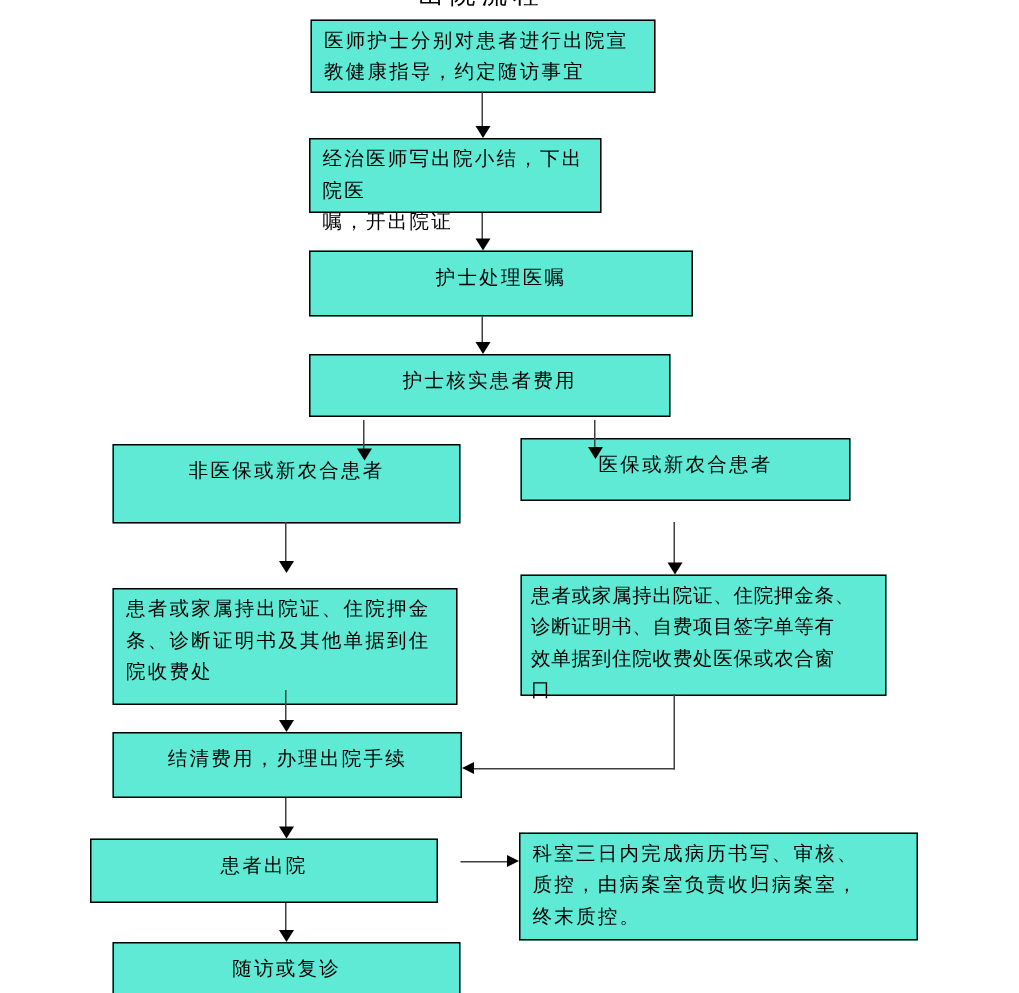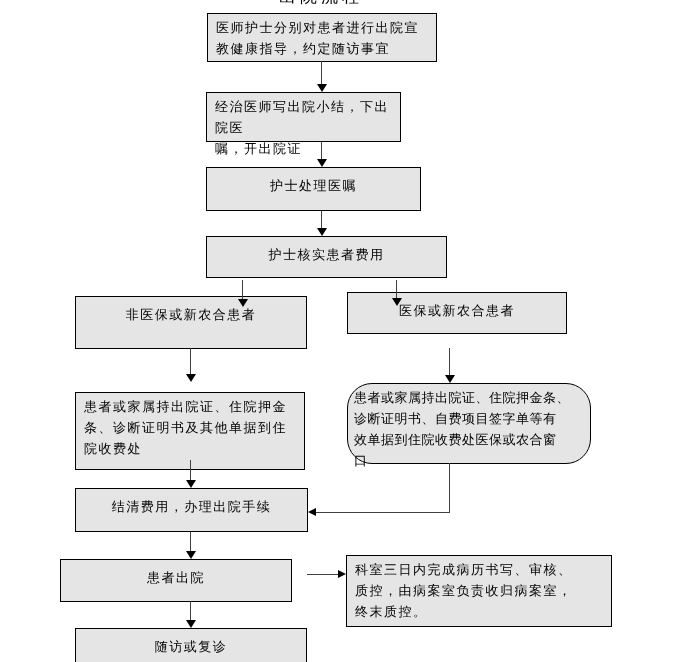--- a/index.html
+++ b/index.html
@@ -8,29 +8,29 @@
     width:679px;height:662px;
     background:#ffffff;
     overflow:hidden;
     font-family:"DejaVu Sans","Liberation Sans",sans-serif;
     color:#000;
   }
   .node{
     position:absolute;
     box-sizing:border-box;
     border:1px solid #000;
-    background:#e5e5e5;
+    background:#5eead4;
     font-size:13px;
     line-height:21px;
     letter-spacing:1.5px;
     white-space:pre-line;
   }
   .t-left{ text-align:left; padding:3px 8px; }
   .t-center{ text-align:center; padding-top:7px; }
-  .tight{ letter-spacing:0.5px; padding:3px 6px;border-radius:25px; }
+  .tight{ letter-spacing:0.5px; padding:3px 6px; }
   .vline{ position:absolute; width:1px; background:#404040; }
   .hline{ position:absolute; height:1px; background:#404040; }
   .ah-down{
     position:absolute; width:0; height:0;
     border-left:5px solid transparent;
     border-right:5px solid transparent;
     border-top:8px solid #000;
   }
   .ah-left{
     position:absolute; width:0; height:0;
@@ -58,21 +58,21 @@
 <div class="canvas">
 
   <div class="clipped-title">出院流程</div>
 
   <div class="node t-left" style="left:207px;top:13px;width:230px;height:49px">医师护士分别对患者进行出院宣
 教健康指导，约定随访事宜</div>
 
   <div class="node t-left" style="left:206px;top:92px;width:195px;height:50px">经治医师写出院小结，下出院医
 嘱，开出院证</div>
 
-  <div class="node t-center" style="left:206px;top:167px;width:215px;height:44px">护士处理医嘱</div>
+  <div class="node t-center" style="left:206px;top:167px;width:256px;height:44px">护士处理医嘱</div>
 
   <div class="node t-center" style="left:206px;top:236px;width:241px;height:42px">护士核实患者费用</div>
 
   <div class="node t-center" style="left:75px;top:296px;width:232px;height:53px">非医保或新农合患者</div>
 
   <div class="node t-center" style="left:347px;top:292px;width:220px;height:42px">医保或新农合患者</div>
 
   <div class="node t-left" style="left:75px;top:392px;width:230px;height:78px">患者或家属持出院证、住院押金
 条、诊断证明书及其他单据到住
 院收费处</div>

